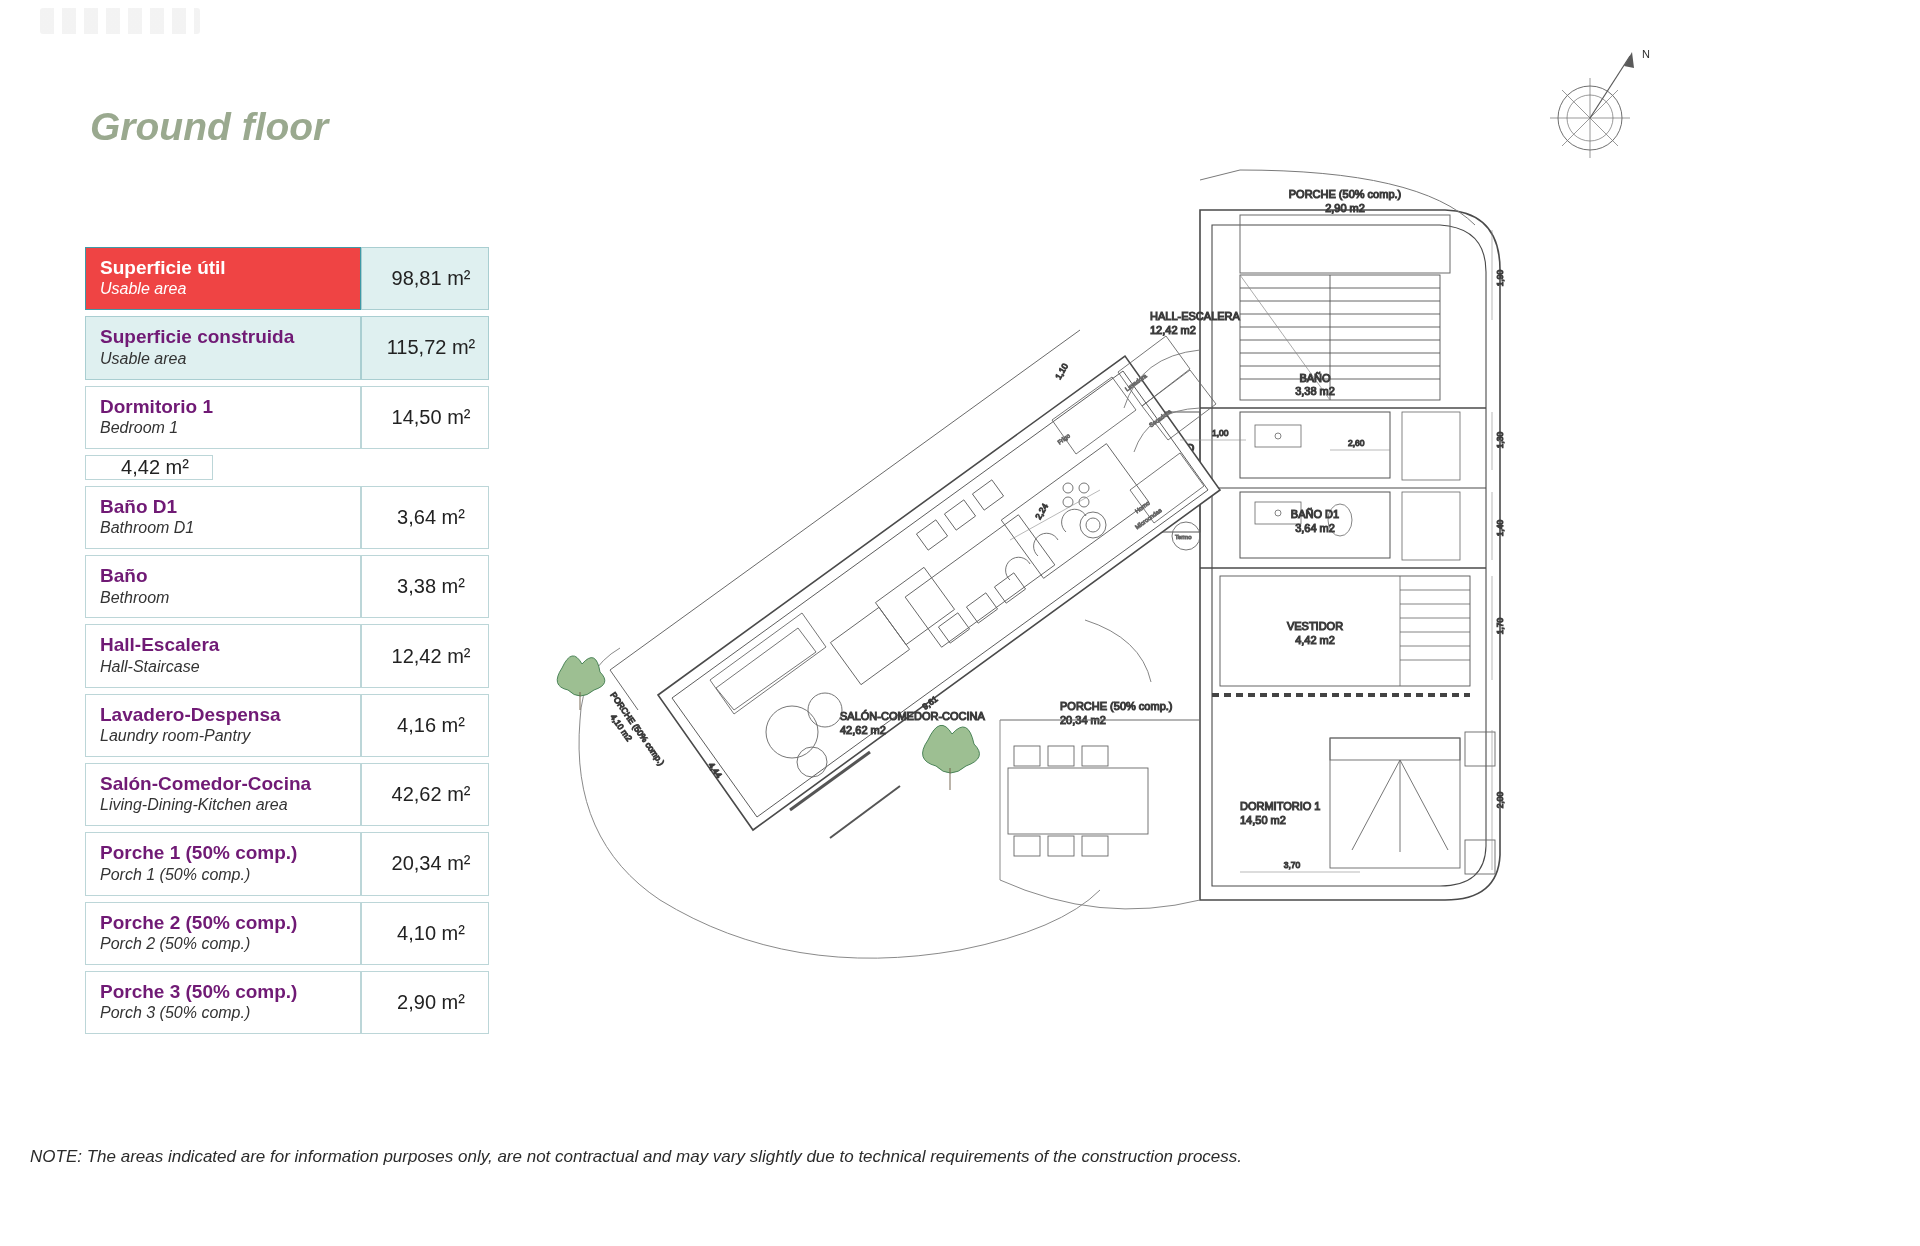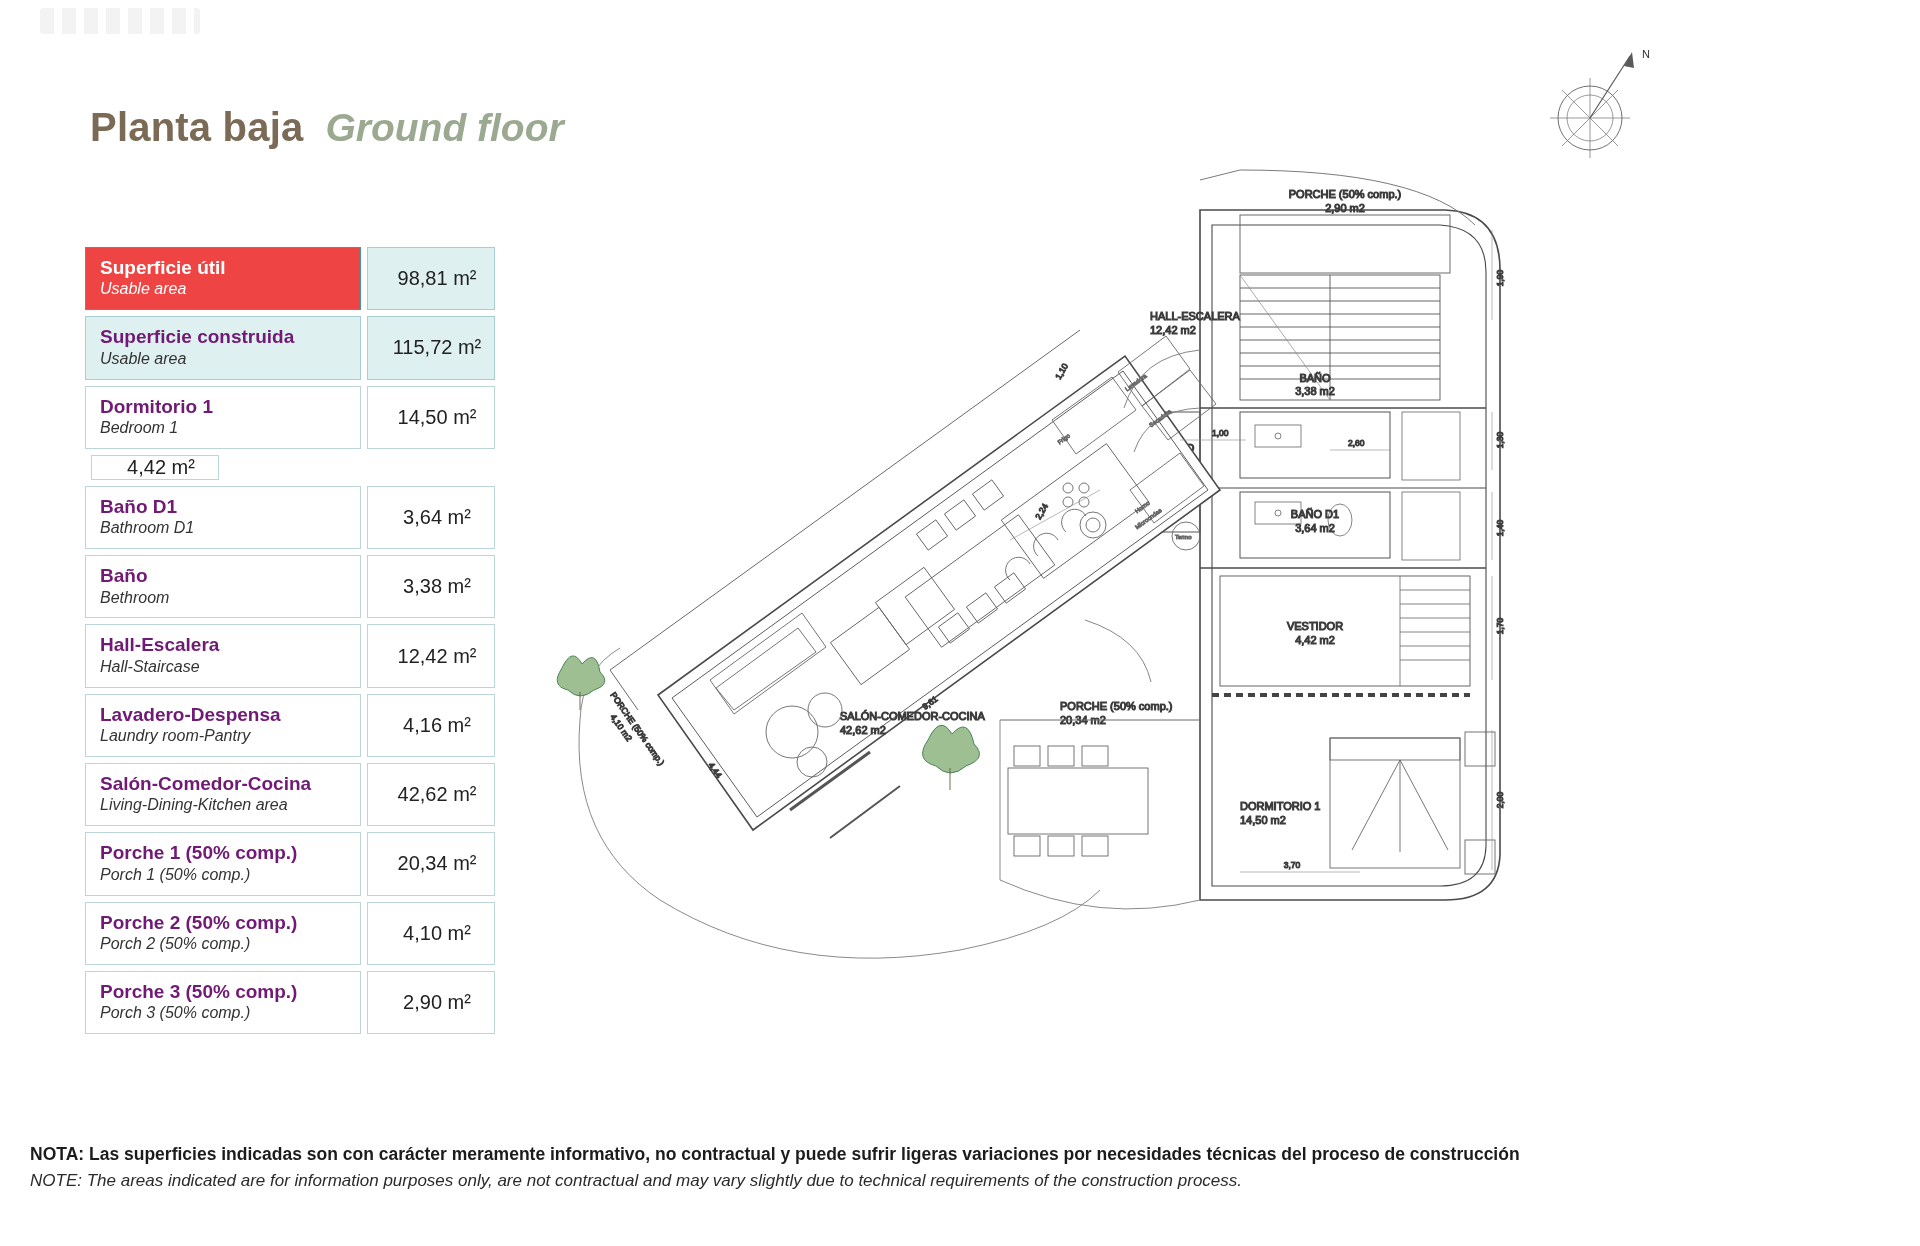--- a/index.html
+++ b/index.html
@@ -53,21 +53,21 @@
   }
   #area-table .label-cell {
     width: 276px;
     box-sizing: border-box;
     border: 1px solid #bcd6d8;
     padding: 9px 14px 10px 14px;
     line-height: 1.18;
   }
   #area-table .value-cell {
     width: 128px;
-    margin-left: 6px;
+    margin-left: 0;
     box-sizing: border-box;
     border: 1px solid #bcd6d8;
     display: flex;
     align-items: center;
     justify-content: center;
     font-size: 20px;
     color: #222;
     padding-left: 12px;
   }
   #area-table .row.highlight .label-cell,
@@ -159,21 +159,20 @@
     background: repeating-linear-gradient(90deg,#888 0 14px,transparent 14px 22px);
     border-radius: 3px;
   }
 </style>
 </head>
 <body>
 
 <div id="watermark"></div>
 
 <div id="title-block">
-  <span id="title-es">Planta baja</span>
   <span id="title-en">Ground floor</span>
 </div>
 
 <div id="area-table">
     <div class="row highlight-strong">
       <div class="label-cell">
         <span class="es">Superficie útil</span>
         <span class="en">Usable area</span>
       </div>
       <div class="value-cell">98,81 m²</div>
@@ -472,15 +471,14 @@
     <line x1="12" y1="42" x2="68" y2="98" stroke="#6f6f6f" stroke-width="0.7"></line>
     <line x1="68" y1="42" x2="12" y2="98" stroke="#6f6f6f" stroke-width="0.7"></line>
     <line x1="40" y1="70" x2="80" y2="8" stroke="#5a5a5a" stroke-width="1.2"></line>
     <path d="M74 18 L82 4 L84 20 Z" fill="#5a5a5a" stroke="none"></path>
     <text class="plan-label" x="92" y="10">N</text>
   </g>
 </svg>
 </div>
 
 <div id="notes">
-  <div id="note-es">NOTA: Las superficies indicadas son con carácter meramente informativo, no contractual y puede sufrir ligeras variaciones por necesidades técnicas del proceso de construcción</div>
   <div id="note-en">NOTE: The areas indicated are for information purposes only, are not contractual and may vary slightly due to technical requirements of the construction process.</div>
 </div>
 
 </body></html>

